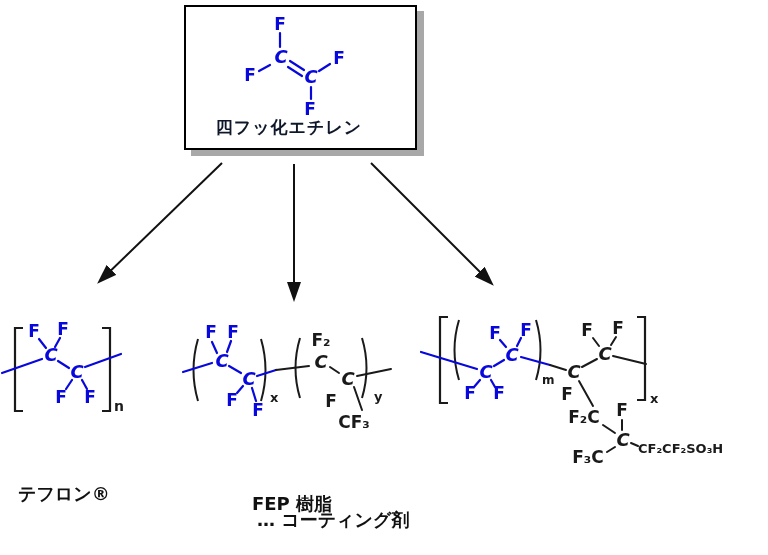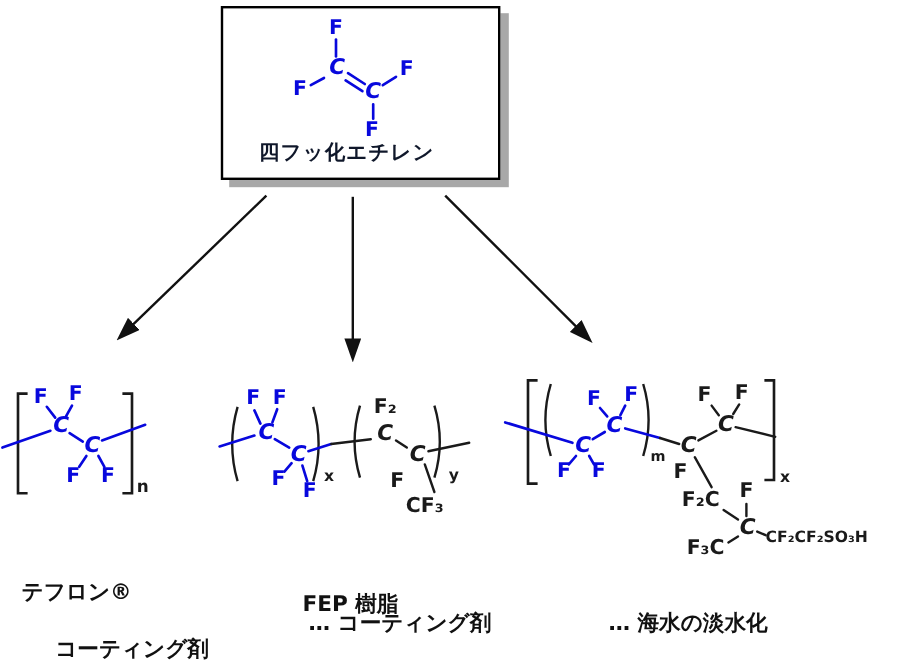--- a/index.html
+++ b/index.html
@@ -160,20 +160,18 @@
   <span class="atom black" style="left:618px;top:328px">F</span>
   <span class="sub" style="left:650px;top:392px">x</span>
 
   <span class="atom black" style="left:584px;top:417px">F₂C</span>
   <span class="atom black" style="left:622px;top:410px">F</span>
   <span class="atom black c-atom" style="left:623px;top:440px">C</span>
   <span class="atom black" style="left:588px;top:457px">F₃C</span>
   <span class="atom black tail" style="left:638px;top:448px;transform:translateY(-50%)">CF₂CF₂SO₃H</span>
 
   <span class="caption" style="left:18px;top:483px">テフロン®</span>
-  <span class="caption" style="left:46px;top:531px">コーティング剤</span>
 
   <span class="caption" style="left:252px;top:493px">FEP 樹脂</span>
   <span class="caption" style="left:257px;top:509px">… コーティング剤</span>
 
-  <span class="caption" style="left:507px;top:509px">… 海水の淡水化</span>
 
 </div>
 
 </body></html>

